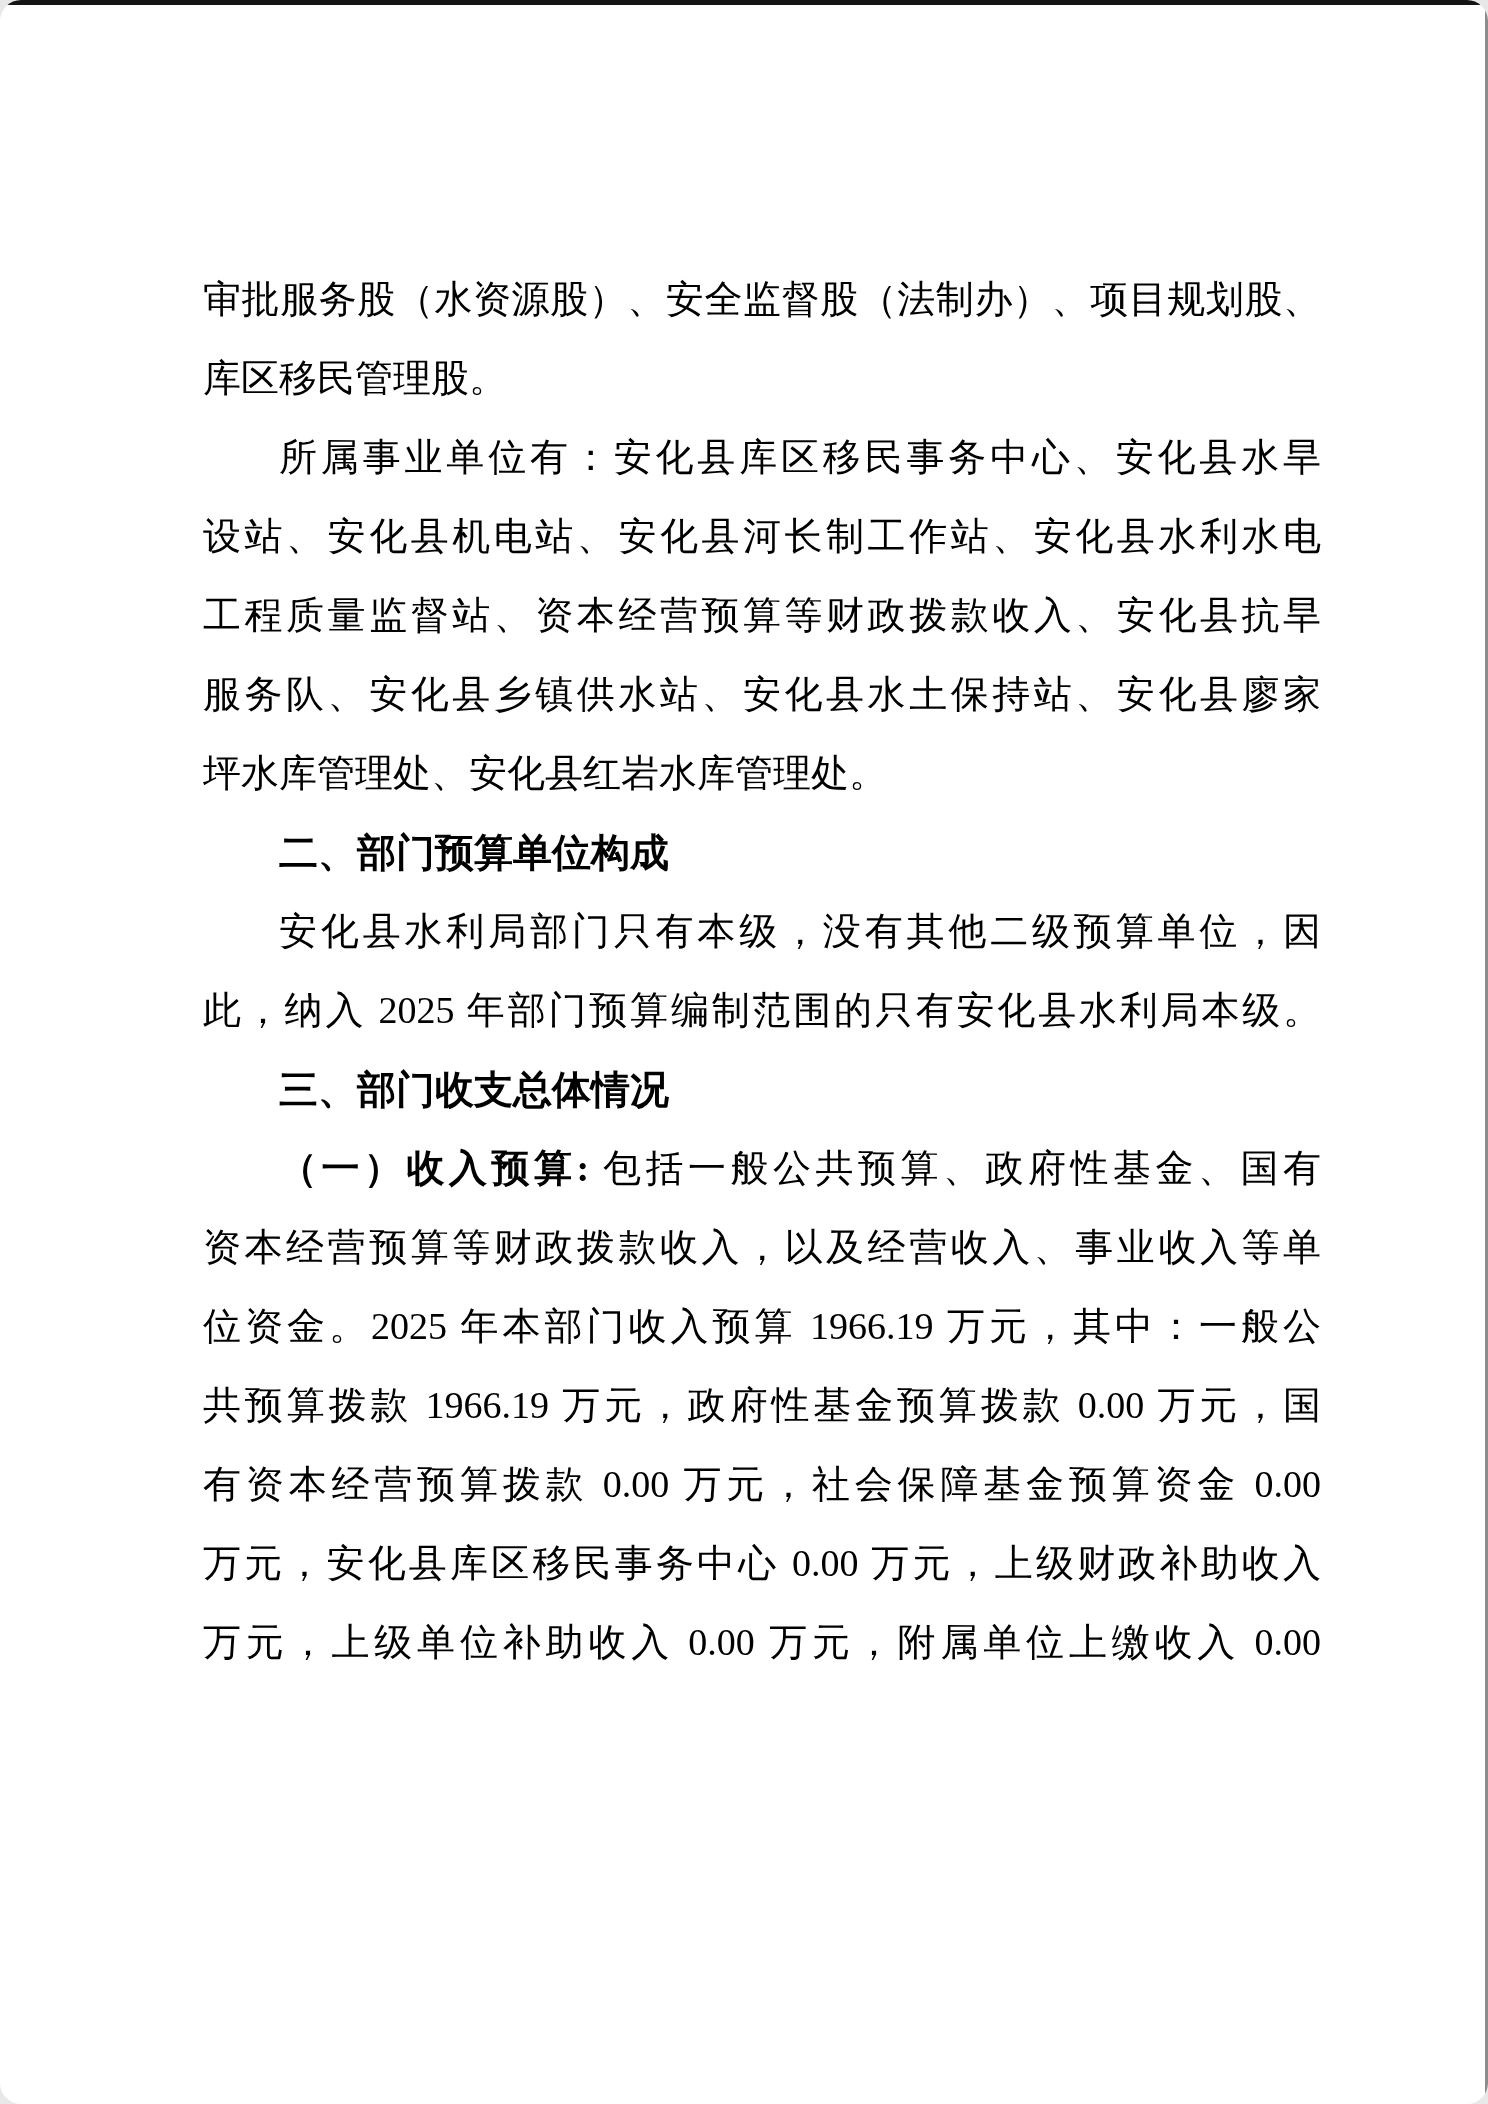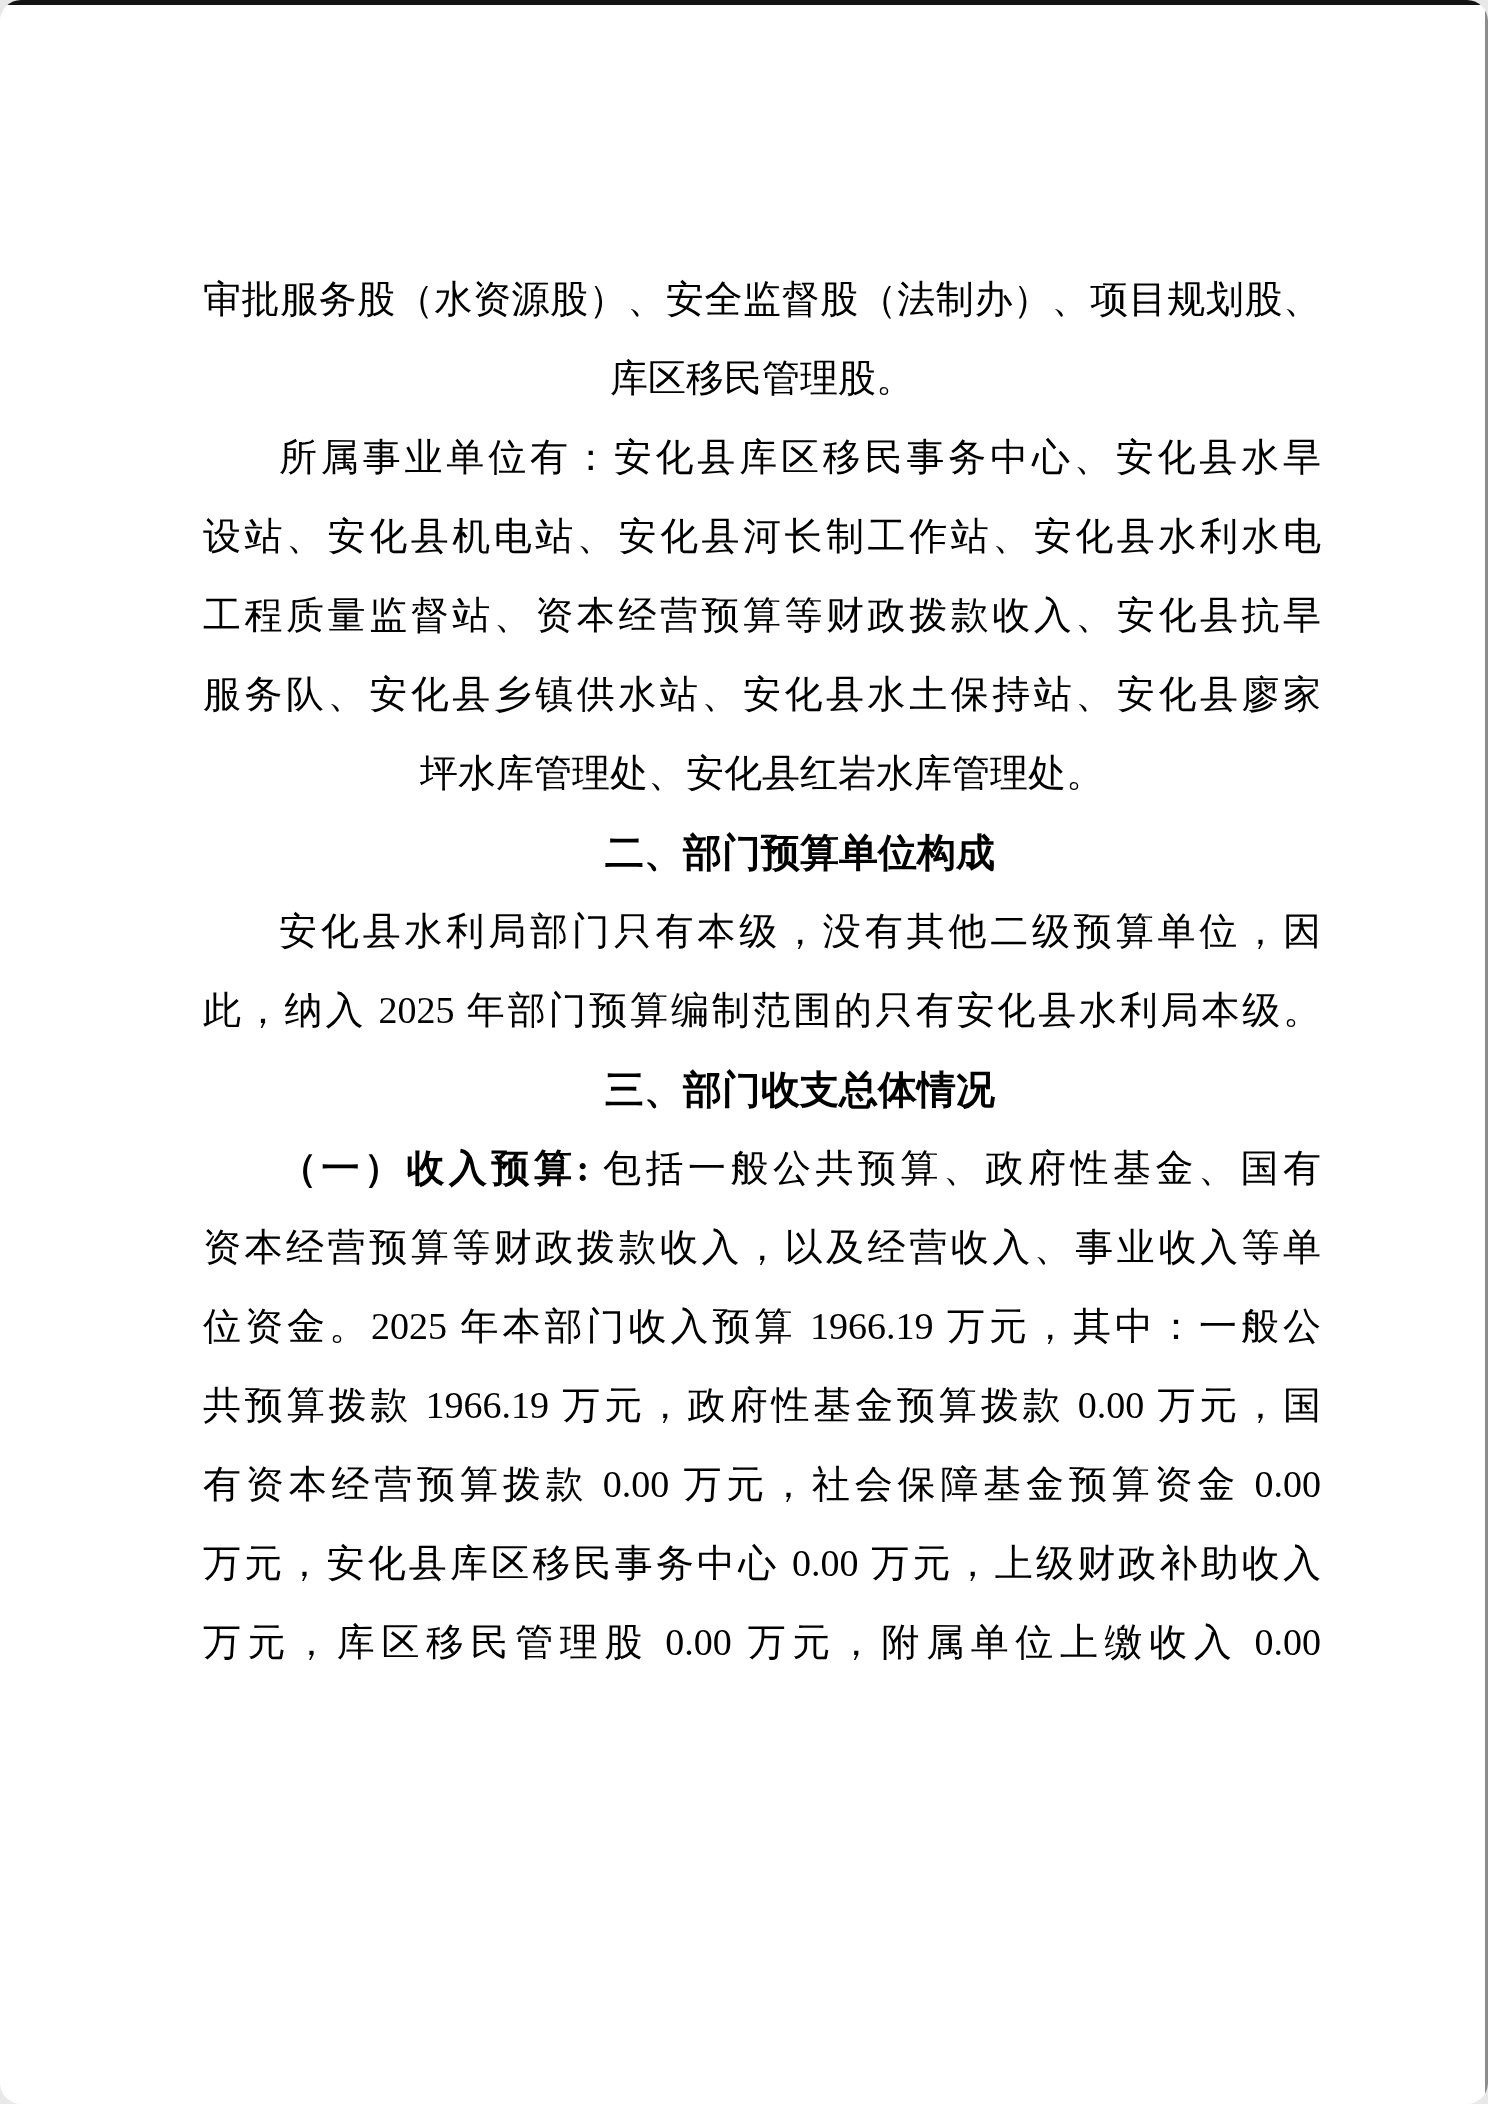--- a/index.html
+++ b/index.html
@@ -30,21 +30,21 @@
     left: 203px;
     top: 260px;
     width: 1118px;
   }
   .line {
     height: 79px;
     line-height: 79px;
     font-size: 38px;
     overflow: hidden;
     white-space: normal;
-    text-align: center;
+    text-align: left;
   }
   .line.just {
     text-align: justify;
     text-align-last: justify;
   }
   .line.indent { padding-left: 76px; }
   .line.heading {
     font-family: "Liberation Sans", "DejaVu Sans", sans-serif;
     font-weight: 700;
     font-size: 39px;
@@ -68,15 +68,15 @@
       <div class="line heading indent">二、部门预算单位构成</div>
       <div class="line body indent just">安化县水利局部门只有本级，没有其他二级预算单位，因</div>
       <div class="line body just">此，纳入 2025 年部门预算编制范围的只有安化县水利局本级。</div>
       <div class="line heading indent">三、部门收支总体情况</div>
       <div class="line body indent just"><b>（一）收入预算:</b><span> 包括一般公共预算、政府性基金、国有</span></div>
       <div class="line body just">资本经营预算等财政拨款收入，以及经营收入、事业收入等单</div>
       <div class="line body just">位资金。2025 年本部门收入预算 1966.19 万元，其中：一般公</div>
       <div class="line body just">共预算拨款 1966.19 万元，政府性基金预算拨款 0.00 万元，国</div>
       <div class="line body just">有资本经营预算拨款 0.00 万元，社会保障基金预算资金 0.00</div>
       <div class="line body just">万元，安化县库区移民事务中心 0.00 万元，上级财政补助收入</div>
-      <div class="line body just">万元，库区移民管理股 0.00 万元，附属单位上缴收入 0.00</div>
+      <div class="line body just">万元，上级单位补助收入 0.00 万元，附属单位上缴收入 0.00</div>
     </div>
 </div>
 
 </body></html>

